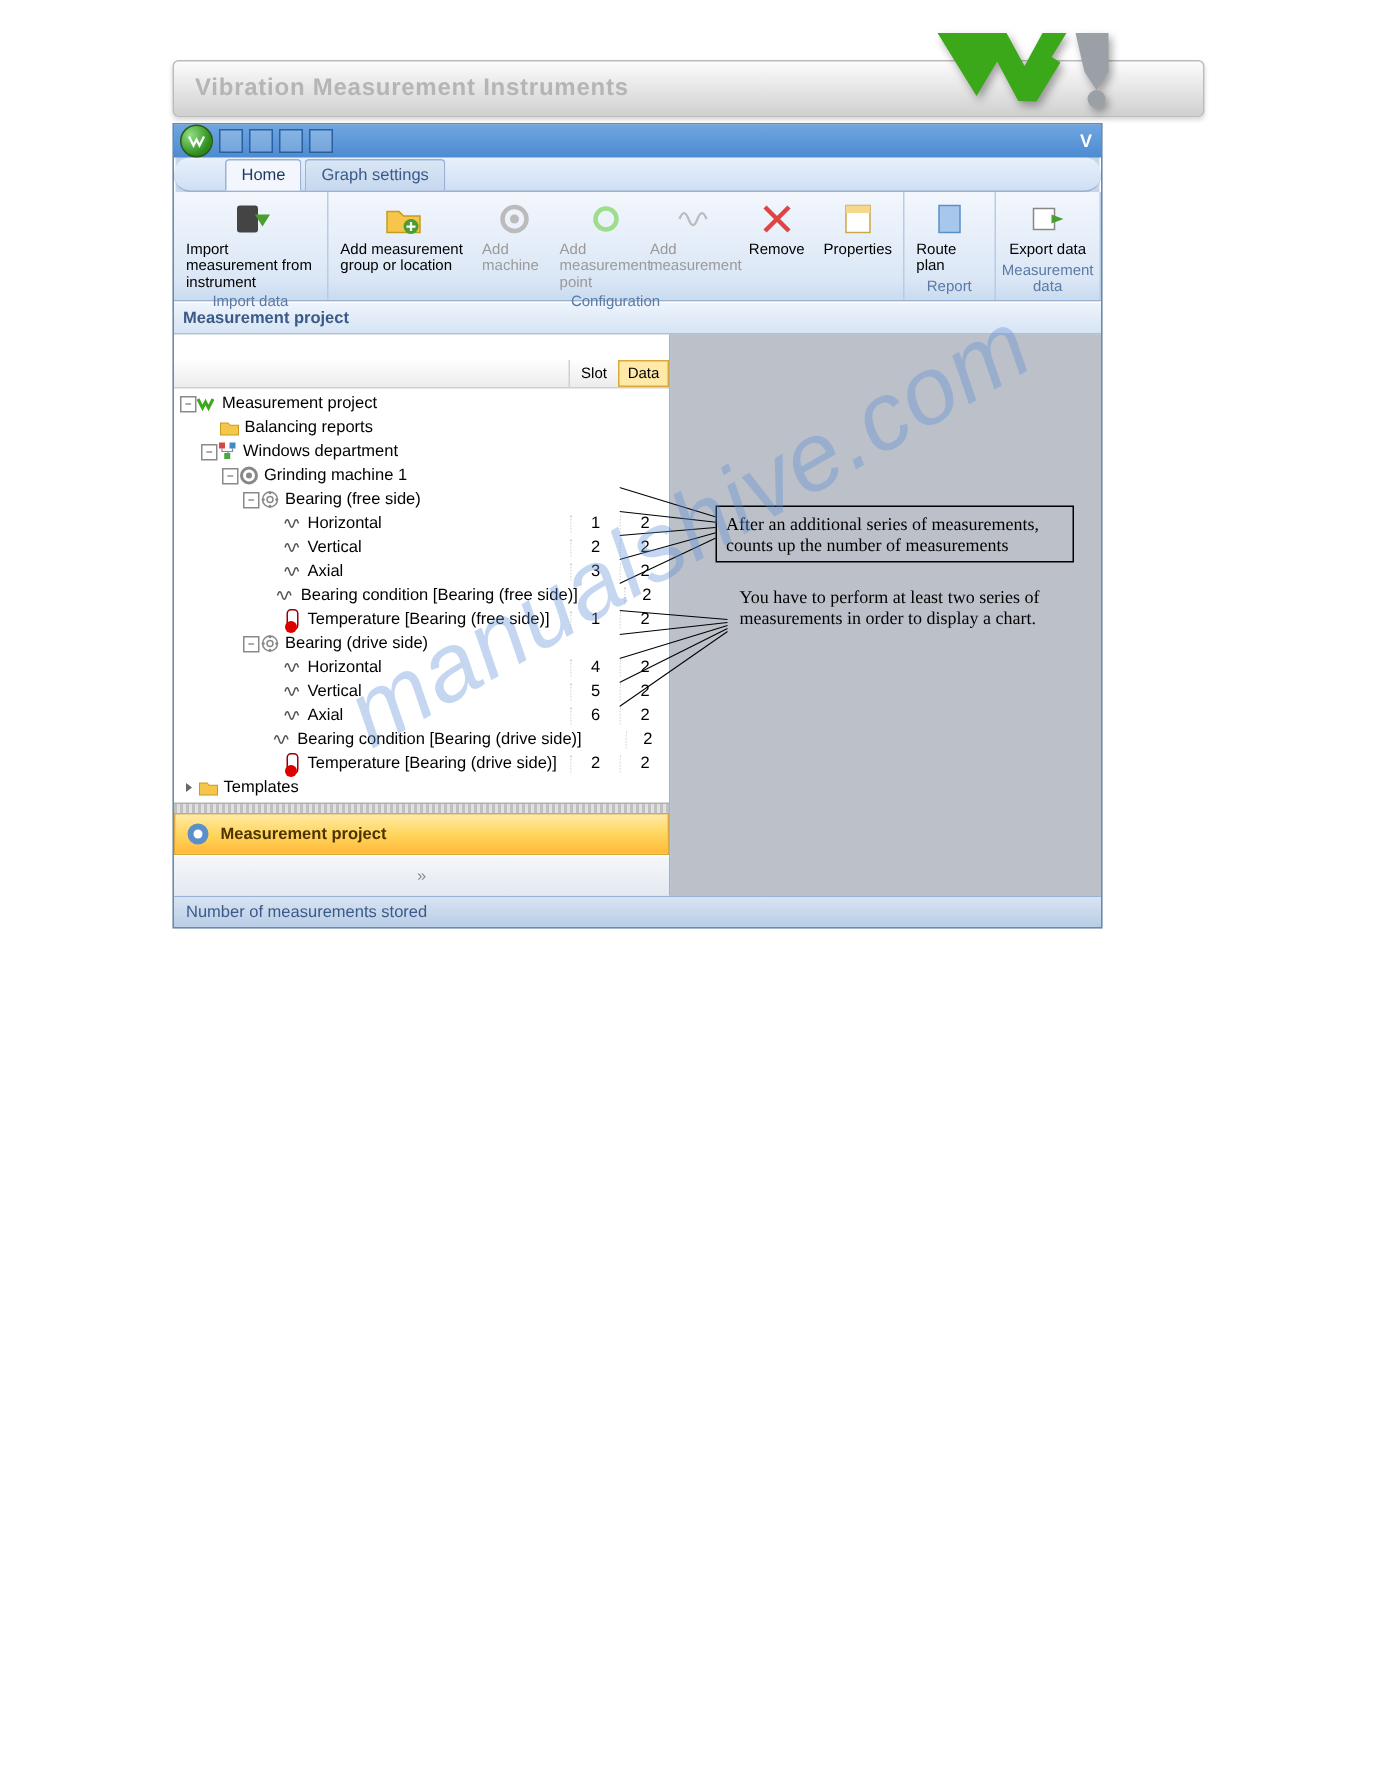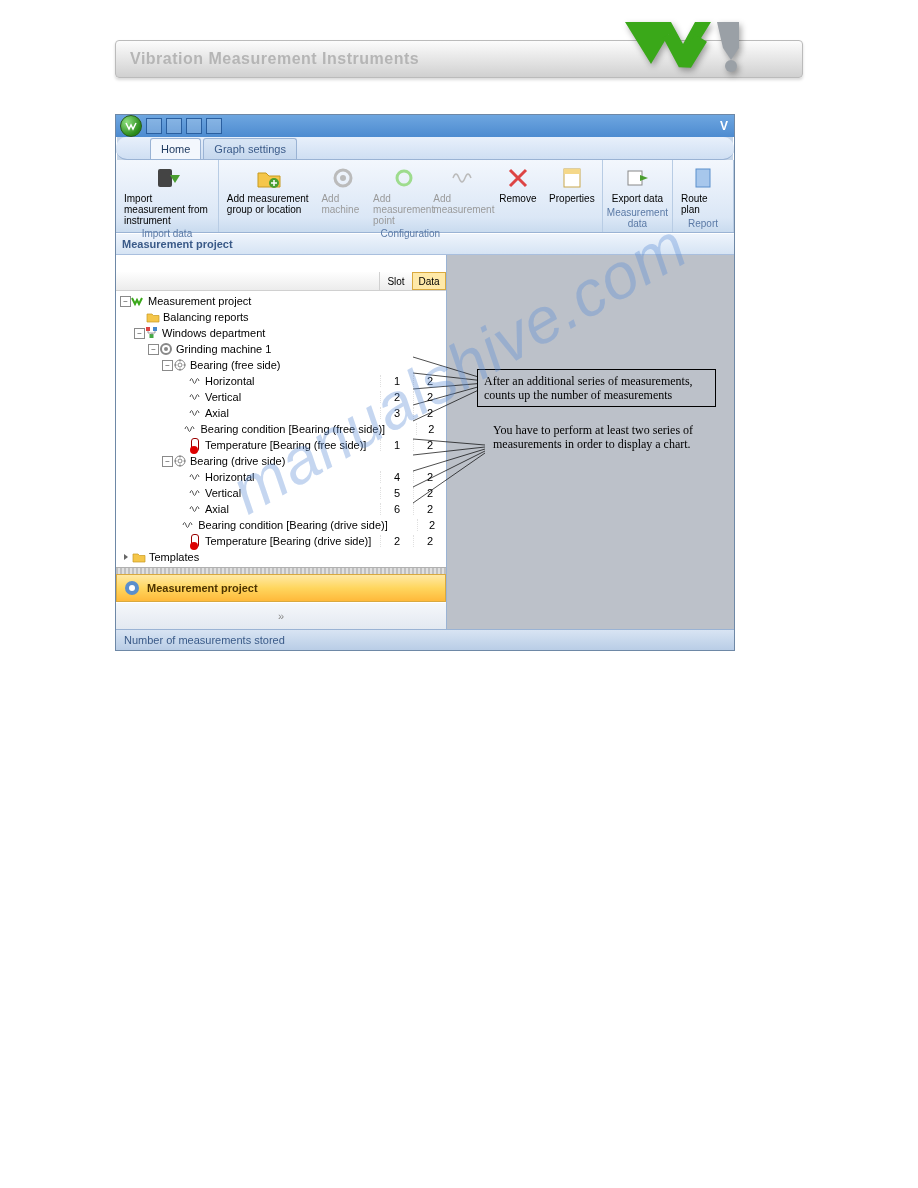--- a/index.html
+++ b/index.html
@@ -8,21 +8,21 @@
     font-size: 11px;
     background: #fff;
     width: 918px;
   }
   .page {
     width: 918px;
     padding: 40px 0;
     position: relative;
   }
   .doc-header {
-    margin: 0 115px 36px 115px;
+    margin: 0 115px 4px 115px;
     position: relative;
   }
   .doc-header-bar {
     height: 36px;
     background: linear-gradient(to bottom, #fcfcfc 0%, #e6e6e6 50%, #d0d0d0 100%);
     border: 1px solid #bbb;
     border-radius: 4px;
     display: flex;
     align-items: center;
     padding-left: 14px;
@@ -400,44 +400,44 @@
           </div>
         </div>
         <div class="ribbon-group-title">Configuration</div>
       </div>
 
       <div class="ribbon-group">
         <div class="ribbon-group-items">
           <div class="ribbon-btn">
             <span class="icon">
               <svg width="26" height="26">
-                  <rect x="4" y="6" width="14" height="14" fill="#fff" stroke="#888"></rect>
-                  <polygon points="16,10 24,13 16,16" fill="#4a9e2f"></polygon>
-                </svg>
-            </span>
-            <span class="lbl">Export
-data</span>
+                  <rect x="6" y="4" width="14" height="18" fill="#a7c7ec" stroke="#5b8fcc"></rect>
+                </svg>
+            </span>
+            <span class="lbl">Route
+plan</span>
           </div>
         </div>
-        <div class="ribbon-group-title">Measurement data</div>
+        <div class="ribbon-group-title">Report</div>
       </div>
 
       <div class="ribbon-group">
         <div class="ribbon-group-items">
           <div class="ribbon-btn">
             <span class="icon">
               <svg width="26" height="26">
-                  <rect x="6" y="4" width="14" height="18" fill="#a7c7ec" stroke="#5b8fcc"></rect>
-                </svg>
-            </span>
-            <span class="lbl">Route
-plan</span>
+                  <rect x="4" y="6" width="14" height="14" fill="#fff" stroke="#888"></rect>
+                  <polygon points="16,10 24,13 16,16" fill="#4a9e2f"></polygon>
+                </svg>
+            </span>
+            <span class="lbl">Export
+data</span>
           </div>
         </div>
-        <div class="ribbon-group-title">Report</div>
+        <div class="ribbon-group-title">Measurement data</div>
       </div>
 
     </div>
 
     <div class="panel-header">Measurement project</div>
 
     <div class="workspace">
       <div class="left-pane">
         <div class="cols-header">
           <div class="spacer"></div>

